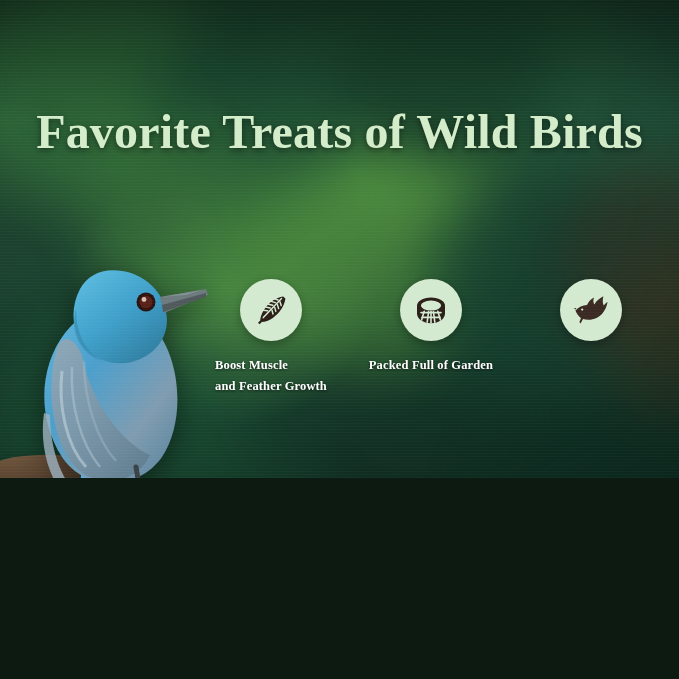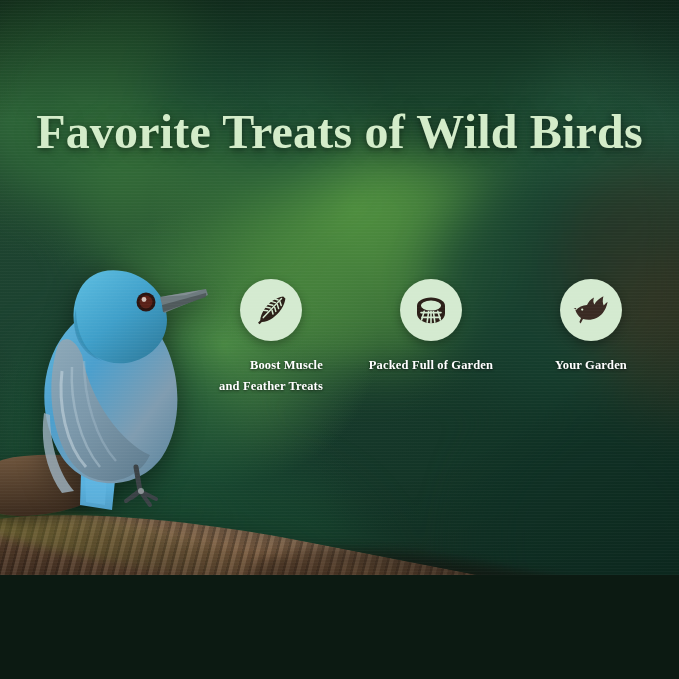--- a/index.html
+++ b/index.html
@@ -1,20 +1,20 @@
 <!DOCTYPE html>
 <html><head>
 <meta charset="utf-8">
 <style>
   html,body{margin:0;padding:0;background:#0c1a12;}
   *{box-sizing:border-box;}
 
   #stage{
     position:relative;
-    width:679px;height:575px;
+    width:679px;height:478px;
     overflow:hidden;
     font-family:"Liberation Serif","DejaVu Serif",serif;
     background:#a16207;
     padding-left:29px;
   }
 
   
   .bg-base{
     position:absolute;inset:0;
     background:
@@ -115,21 +115,21 @@
   .feature{width:150px;display:flex;flex-direction:column;align-items:center;}
   .f-circle{
     width:62px;height:62px;border-radius:50%;
     background:#d4ead0;
     display:flex;align-items:center;justify-content:center;
     box-shadow:0 3px 10px rgba(0,0,0,.3);
   }
   .f-circle svg{display:block;}
   .f-label{
     margin-top:14px;
-    text-align:right;
+    text-align:left;
     color:#ffffff;
     font-size:12.5px;
     font-weight:700;
     line-height:21px;
     letter-spacing:.15px;
     text-shadow:0 1px 3px rgba(0,0,0,.65);
   }
   .grain{
     position:absolute;inset:0;pointer-events:none;opacity:.05;
     background-image:repeating-linear-gradient(0deg, rgba(255,255,255,.5) 0 1px, rgba(0,0,0,0) 1px 3px);
@@ -252,21 +252,21 @@
               <path d="M26.0 8.8 L27.2 12.6"></path>
               <path d="M23.4 11.6 L24.6 15.6"></path>
               <path d="M20.7 14.4 L21.8 18.4"></path>
               <path d="M18.0 17.2 L19.0 21.0"></path>
             </g>
           </svg>
         </span>
       </div>
       <div class="f-label">
         <div>Boost Muscle</div>
-        <div>and Feather Treats</div>
+        <div>and Feather Growth</div>
       </div>
     </div>
 
     <div class="feature">
       <div class="f-circle">
         <span>
           <svg width="34" height="34" viewBox="0 0 34 34">
             <path d="M17 4.5 C8.9 4.5 3.0 8.2 3.0 12.8 L3.0 20.5
                      C3.0 26.0 9.2 30.2 17 30.2 C24.8 30.2 31.0 26.0 31.0 20.5
                      L31.0 12.8 C31.0 8.2 25.1 4.5 17 4.5 Z" fill="#2b1f18"></path>
@@ -305,20 +305,19 @@
                      L7.6 30.4 L6.4 29.0 L8.0 25.0
                      C5.8 23.6, 3.8 21.0, 2.5 17.6 Z" fill="#3a2a23"></path>
             <path d="M2.5 17.6 C4.6 17.0, 7.0 16.8, 9.4 17.2
                      C8.0 18.4, 6.0 19.0, 4.0 19.0 Z" fill="#3a2a23"></path>
             <circle cx="9.2" cy="16.6" r="1.1" fill="#d4ead0"></circle>
             <path d="M3.0 16.4 L0.6 15.4 L3.2 15.0 Z" fill="#3a2a23"></path>
           </svg>
         </span>
       </div>
       <div class="f-label">
-        <div>Your Garden</div>
       </div>
     </div>
 
   </div>
 
   <div class="grain"></div>
 </div>
 
 </body></html>

